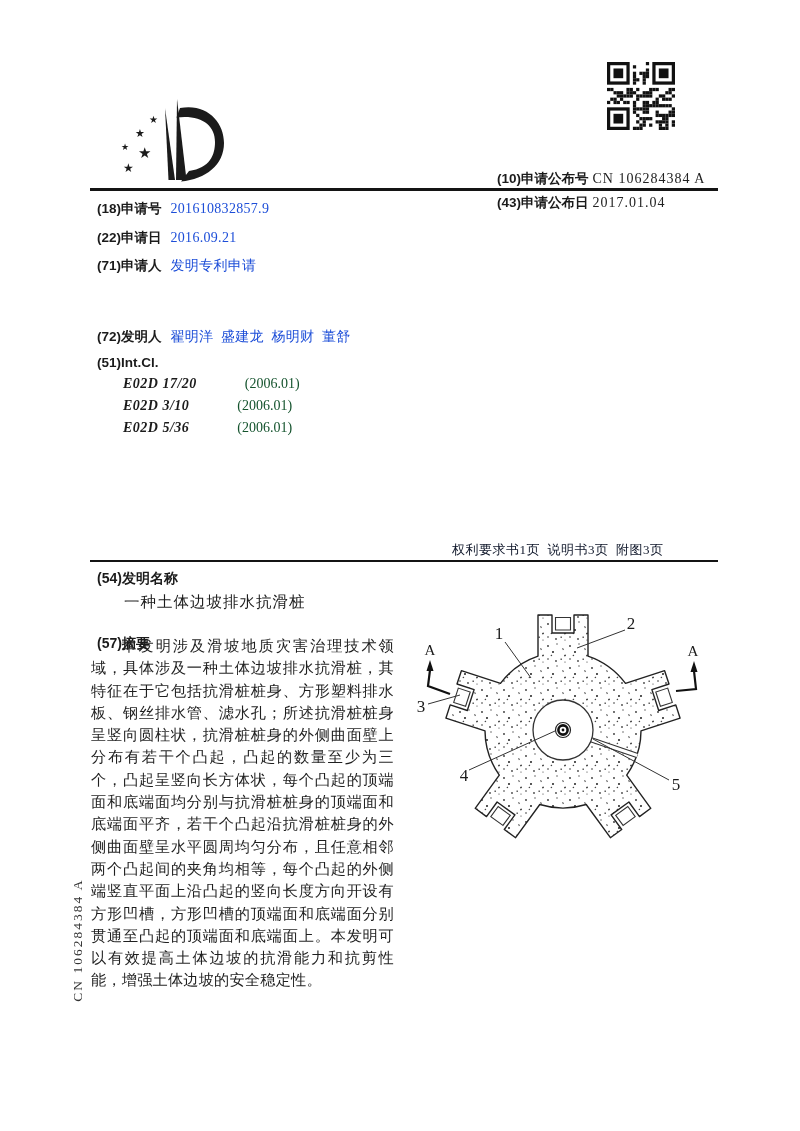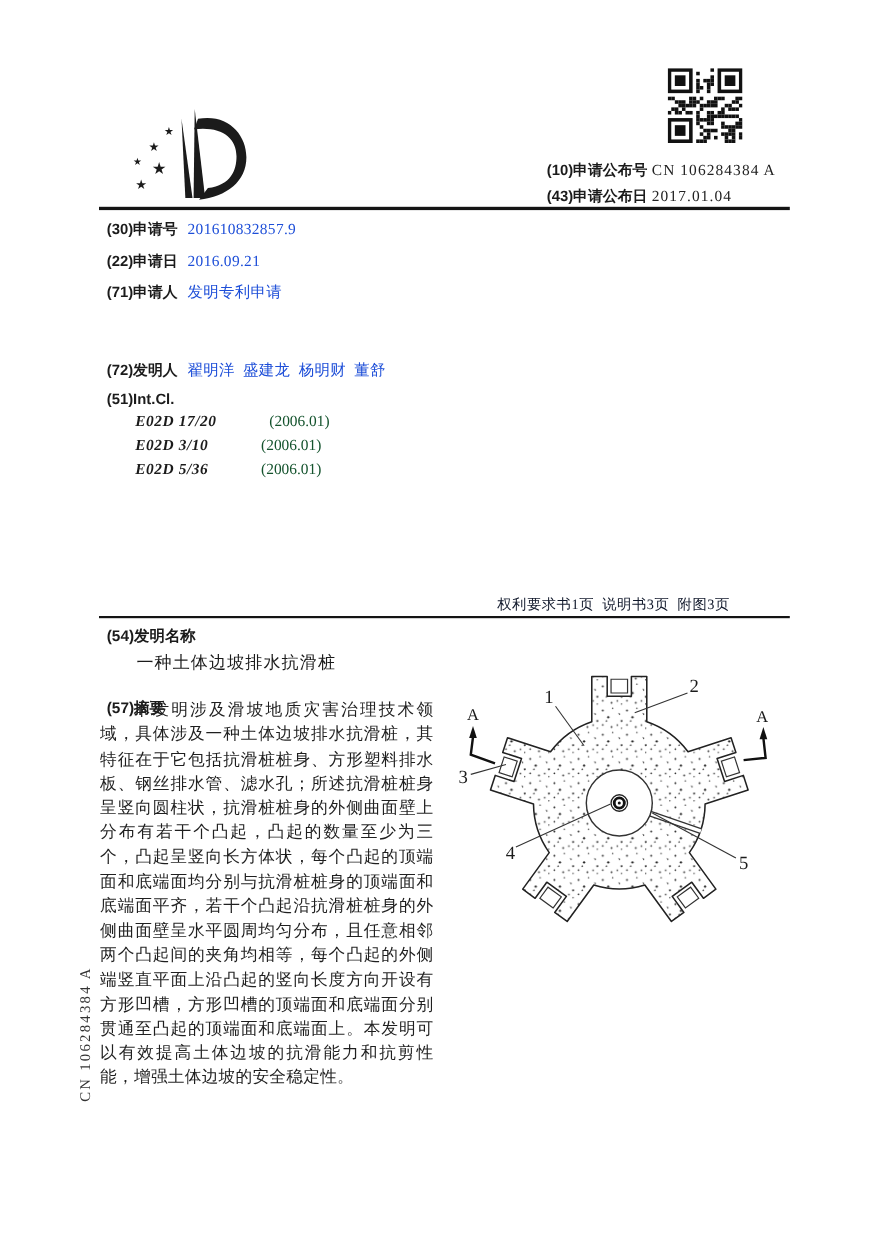--- a/index.html
+++ b/index.html
@@ -8,21 +8,21 @@
     background:#ffffff; overflow:hidden;
     font-family:"Liberation Serif", serif; color:#1b1b1b;
   }
   .abs{position:absolute;}
   .sans{font-family:"Liberation Sans", sans-serif;}
   .pre{white-space:pre-wrap;}
   .org{left:97px; top:57px; font-size:17.5px; font-weight:600; letter-spacing:1px;}
   .logo{left:110px; top:92px; width:130px; height:95px;}
   .doc-type{left:278px; top:106px; font-size:25px; font-weight:700; letter-spacing:4px;}
   .qr{left:607px; top:62px; width:68px; height:68px;}
-  .publine{left:497px; font-size:13.5px; white-space:nowrap;}
+  .publine{left:497px; font-size:13.5px; white-space:nowrap;margin-top:24px;}
   .publine .lbl{font-family:"Liberation Sans", sans-serif; font-weight:700;}
   .publine .val{font-family:"Liberation Serif", serif; font-size:14px; letter-spacing:1px; margin-left:4px; color:#222;}
   .pub-no{top:146px;} .pub-date{top:170px;}
   .hr{left:90px; width:628px; background:#141414;}
   .hr1{top:188px; height:2.6px;}
   .hr2{top:560px; height:1.6px;}
   .row{left:97px; font-size:13.5px; white-space:nowrap;}
   .row .lbl{font-family:"Liberation Sans", sans-serif; font-weight:700;}
   .row .val{font-family:Liberation Serif, serif; font-size:14px; letter-spacing:.3px; margin-left:9px; color:#1d4ed8;}
   .r21{top:200px;} .r22{top:229px;} .r71{top:257px;} .r72{top:328px;} .r51{top:355px;}
@@ -210,21 +210,21 @@
   <div class="abs publine pub-no">
     <span class="lbl">(10)申请公布号</span><span class="val">CN 106284384 A</span>
   </div>
   <div class="abs publine pub-date">
     <span class="lbl">(43)申请公布日</span><span class="val">2017.01.04</span>
   </div>
 
   <div class="abs hr hr1"></div>
 
   <div class="abs row r21">
-    <span class="lbl">(30)申请号</span><span class="val">201610832857.9</span>
+    <span class="lbl">(18)申请号</span><span class="val">201610832857.9</span>
   </div>
   <div class="abs row r22">
     <span class="lbl">(22)申请日</span><span class="val">2016.09.21</span>
   </div>
   <div class="abs row r71">
     <span class="lbl">(71)申请人</span><span class="val">发明专利申请</span>
   </div>
   <div class="abs row r72">
     <span class="lbl">(72)发明人</span><span class="val pre">翟明洋  盛建龙  杨明财  董舒</span>
   </div>

